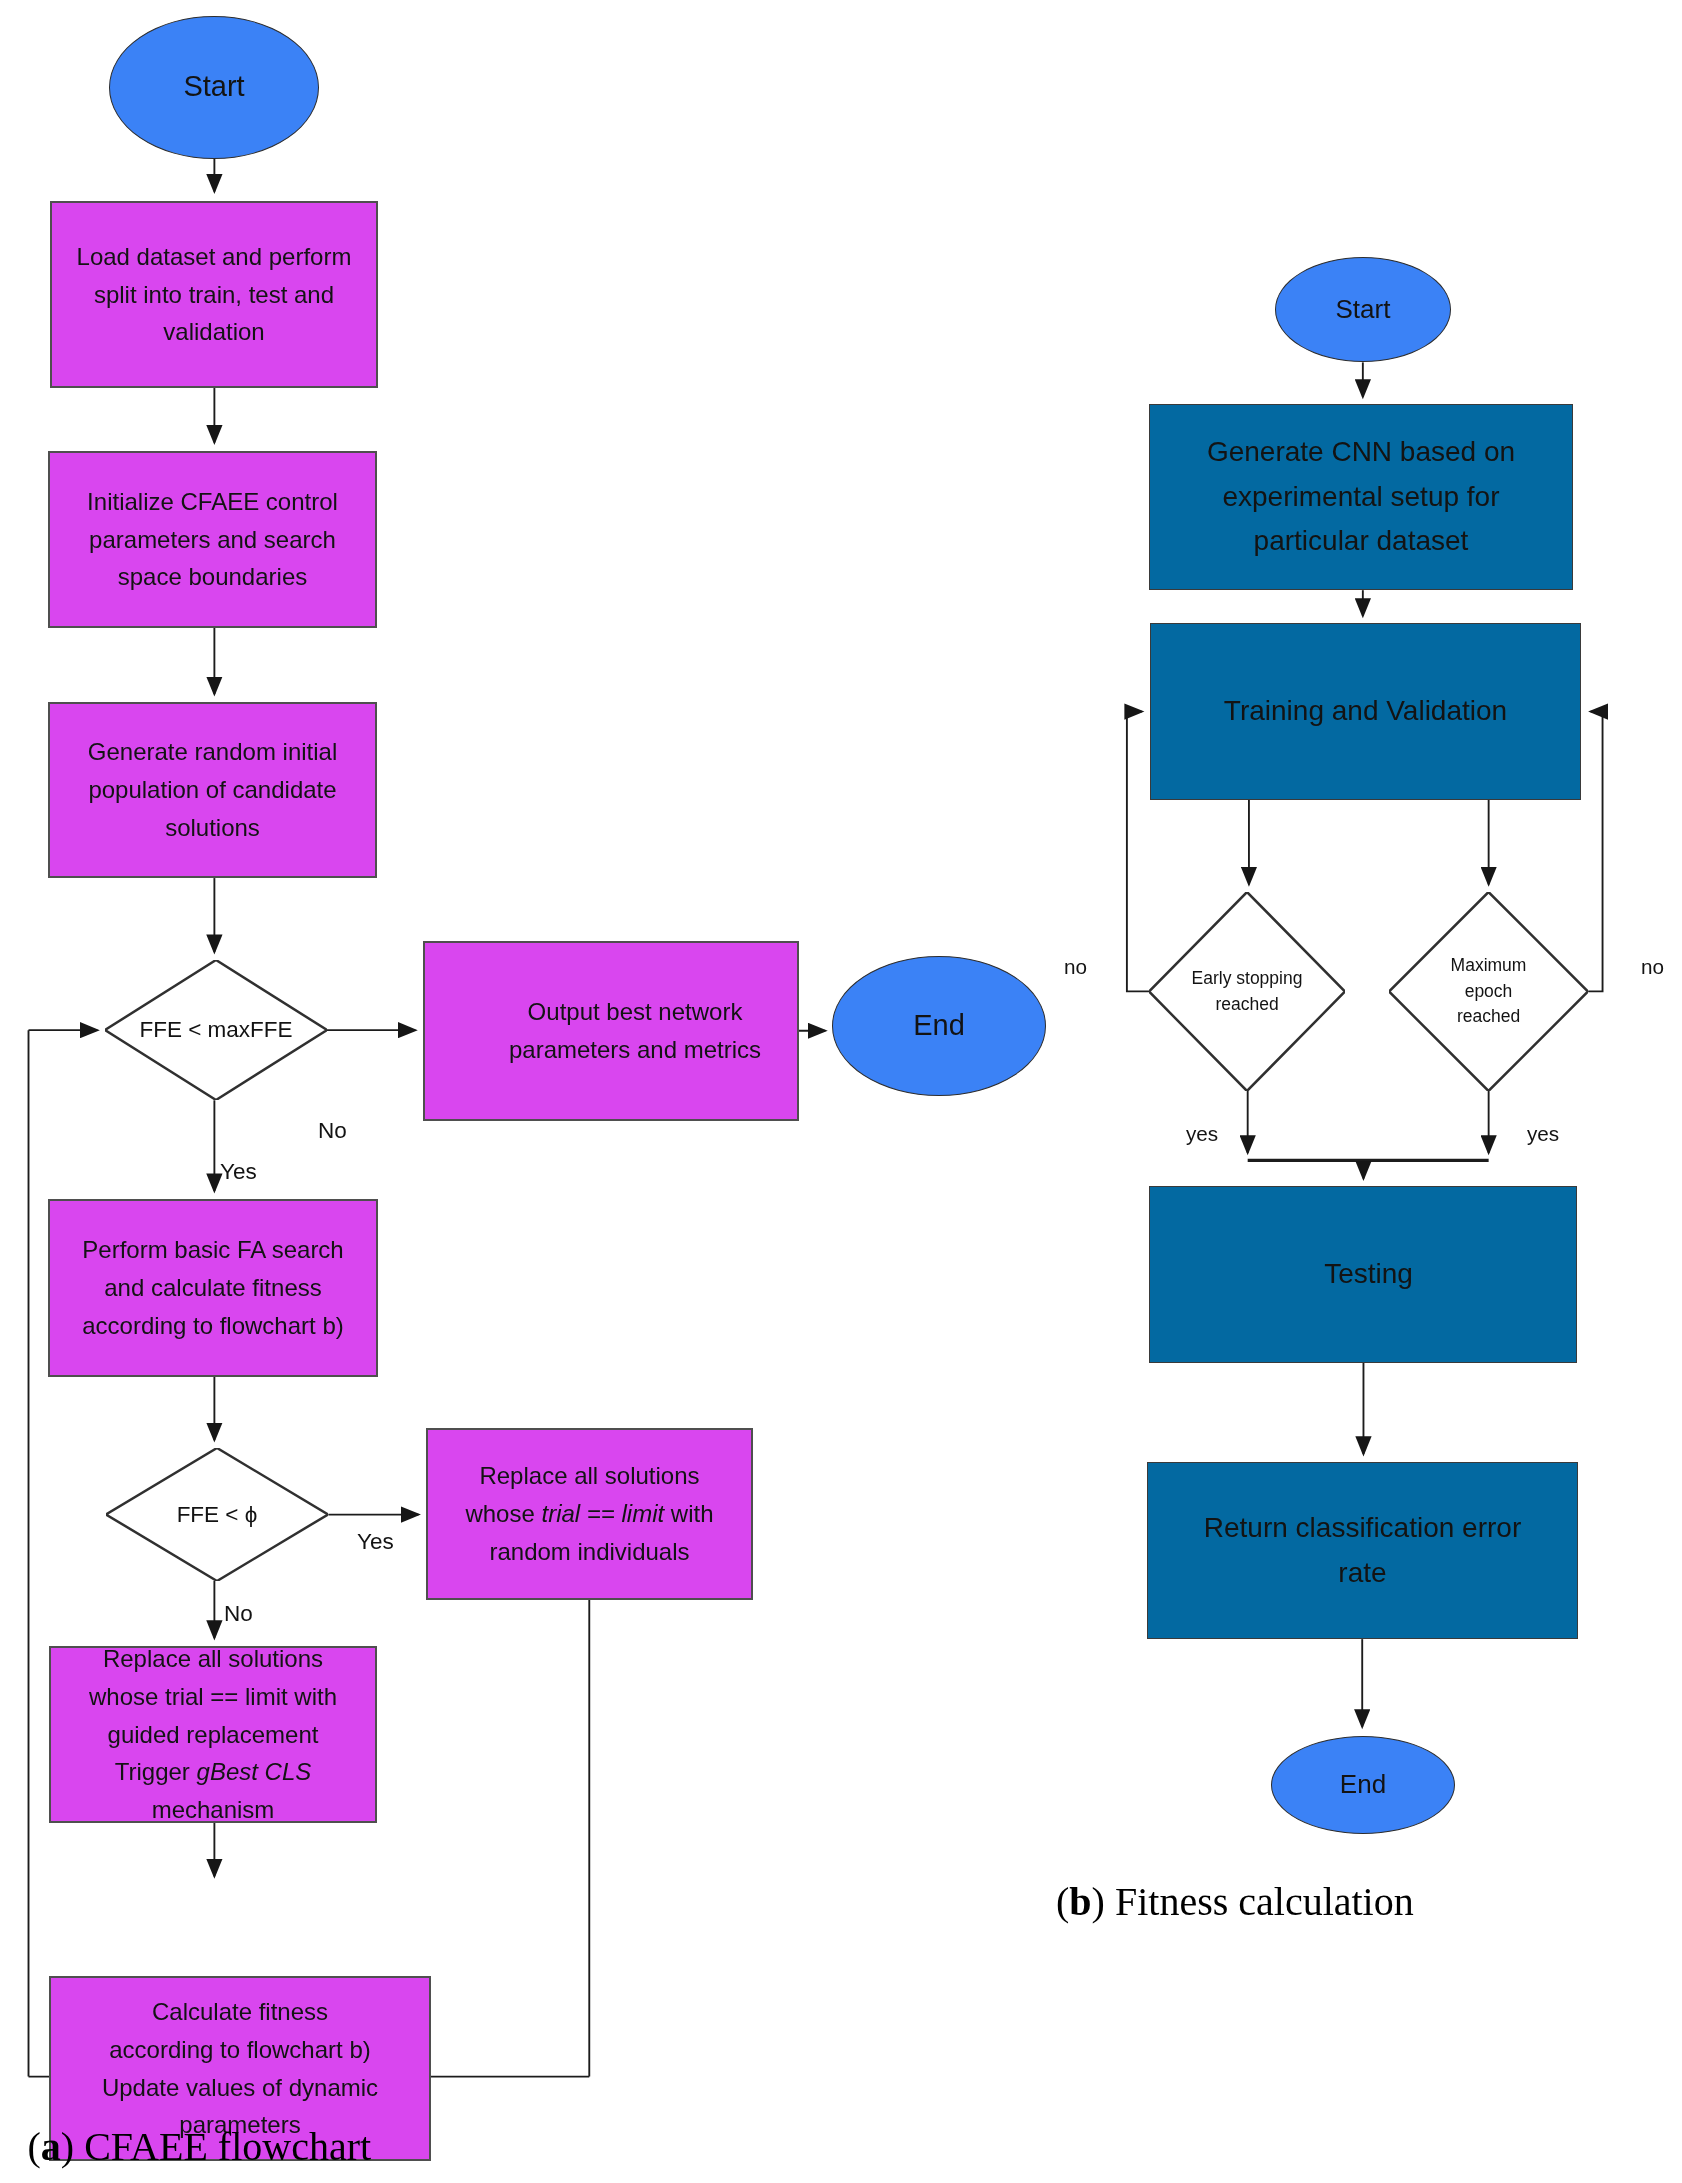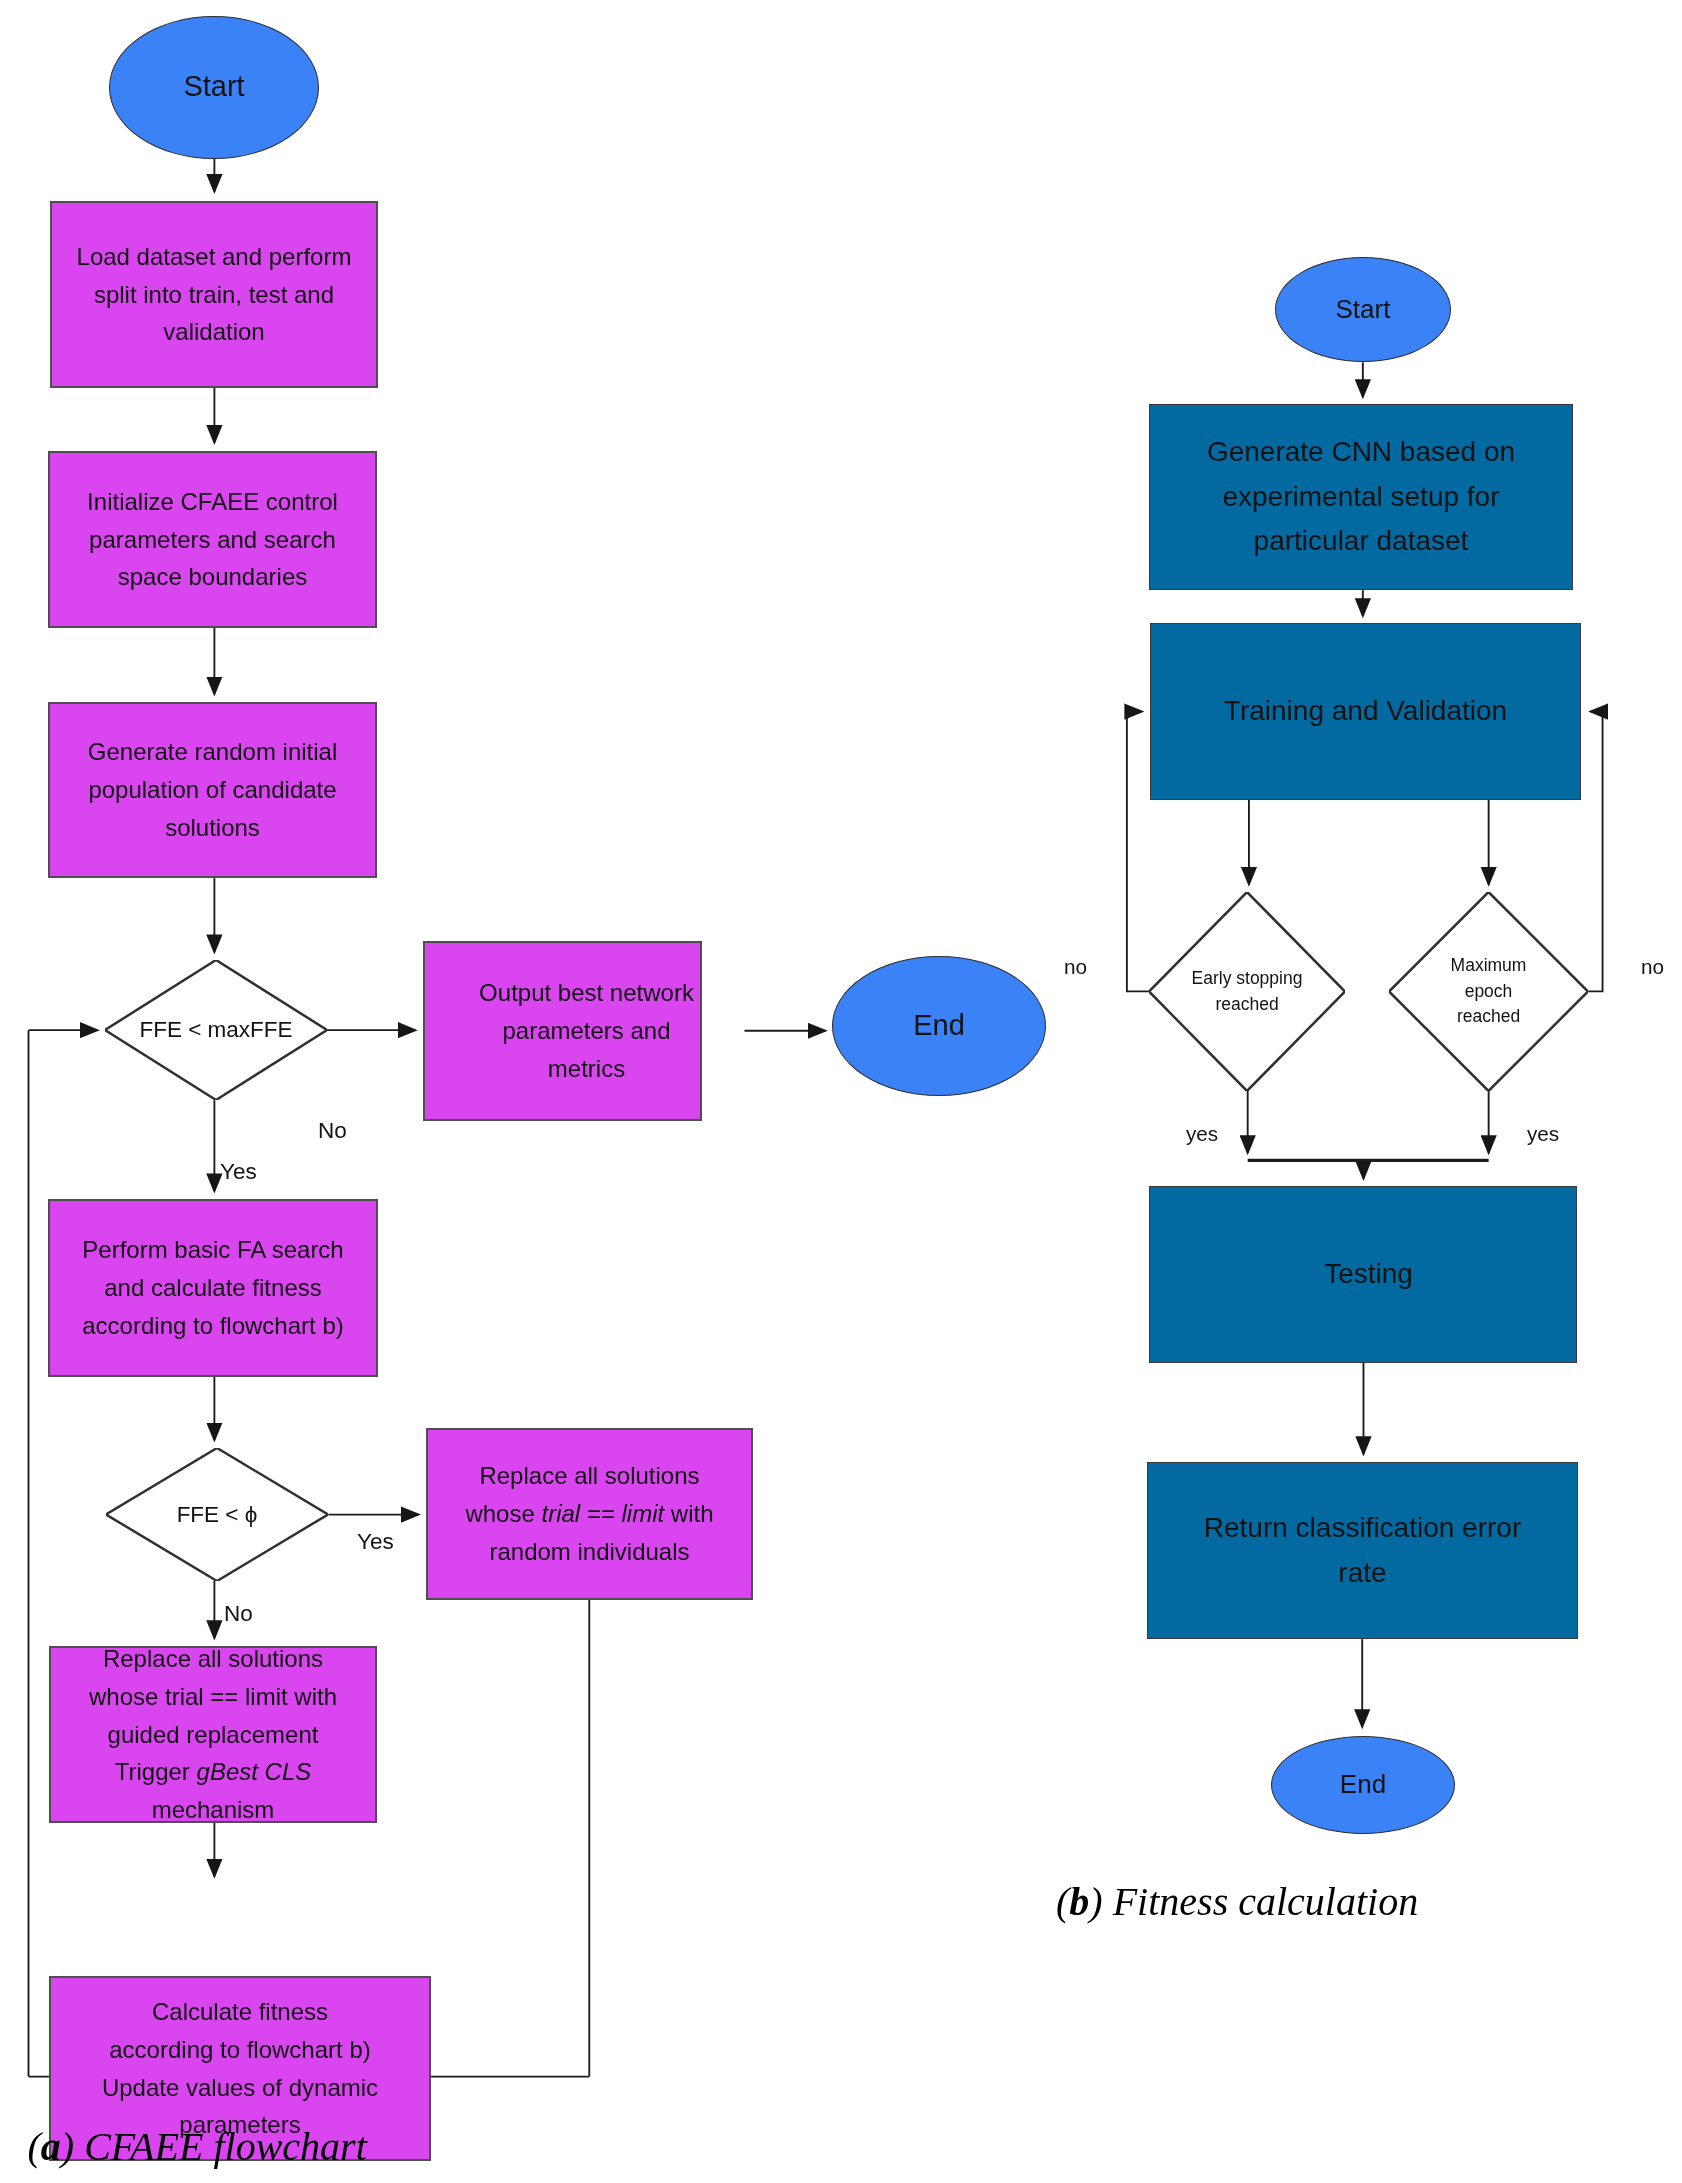--- a/index.html
+++ b/index.html
@@ -22,21 +22,21 @@
   .lbl-term{font-size:29px;}
   .lbl-term-b{font-size:26px;}
   .diamond{position:absolute;}
   .diamond svg{position:absolute;left:0;top:0;width:100%;height:100%;}
   .diamond polygon{fill:#ffffff;stroke:#303030;stroke-width:2.5;vector-effect:non-scaling-stroke;}
   .dlabel{position:absolute;left:0;top:0;right:0;bottom:0;display:flex;align-items:center;justify-content:center;text-align:center;white-space:pre-line;}
   .dlabel-a{font-size:22.5px;}
   .dlabel-b{font-size:17.5px;line-height:1.45;}
   .edge-label{position:absolute;font-size:22.5px;color:#131313;}
   .edge-label-b{position:absolute;font-size:20.7px;color:#131313;}
-  .caption{position:absolute;font-family:"Liberation Serif", serif;font-size:40px;color:#000;font-style:italic;}
+  .caption{position:absolute;font-family:"Liberation Serif", serif;font-size:40px;color:#000;}
   .caption .cap-letter{font-weight:bold;}
   em.diag{font-style:italic;}
 </style>
 </head>
 <body>
 
 <div id="canvas">
 
   <svg id="edges" viewBox="0 0 2688 3488">
     <defs>
@@ -101,21 +101,21 @@
 solutions</div>
   </div>
 
   <div class="diamond" style="left:105px;top:960px;width:222px;height:140px;">
     <svg viewBox="0 0 100 100" preserveAspectRatio="none">
         <polygon points="50,0 100,50 50,100 0,50"></polygon>
       </svg>
     <div class="dlabel dlabel-a">FFE &lt; maxFFE</div>
   </div>
 
-  <div class="node rect" style="left:423px;top:941px;width:279px;height:180px;padding-left:48px;">
+  <div class="node rect" style="left:423px;top:941px;width:376px;height:180px;padding-left:48px;">
     <div class="lbl lbl-a">Output best network
 parameters and metrics</div>
   </div>
 
   <div class="node terminal" style="left:832px;top:956px;width:214px;height:140px;">
     <div class="lbl lbl-term">End</div>
   </div>
 
   <div class="edge-label" style="left:318px;top:1118px;">No</div>
   <div class="edge-label" style="left:220px;top:1159px;">Yes</div>

